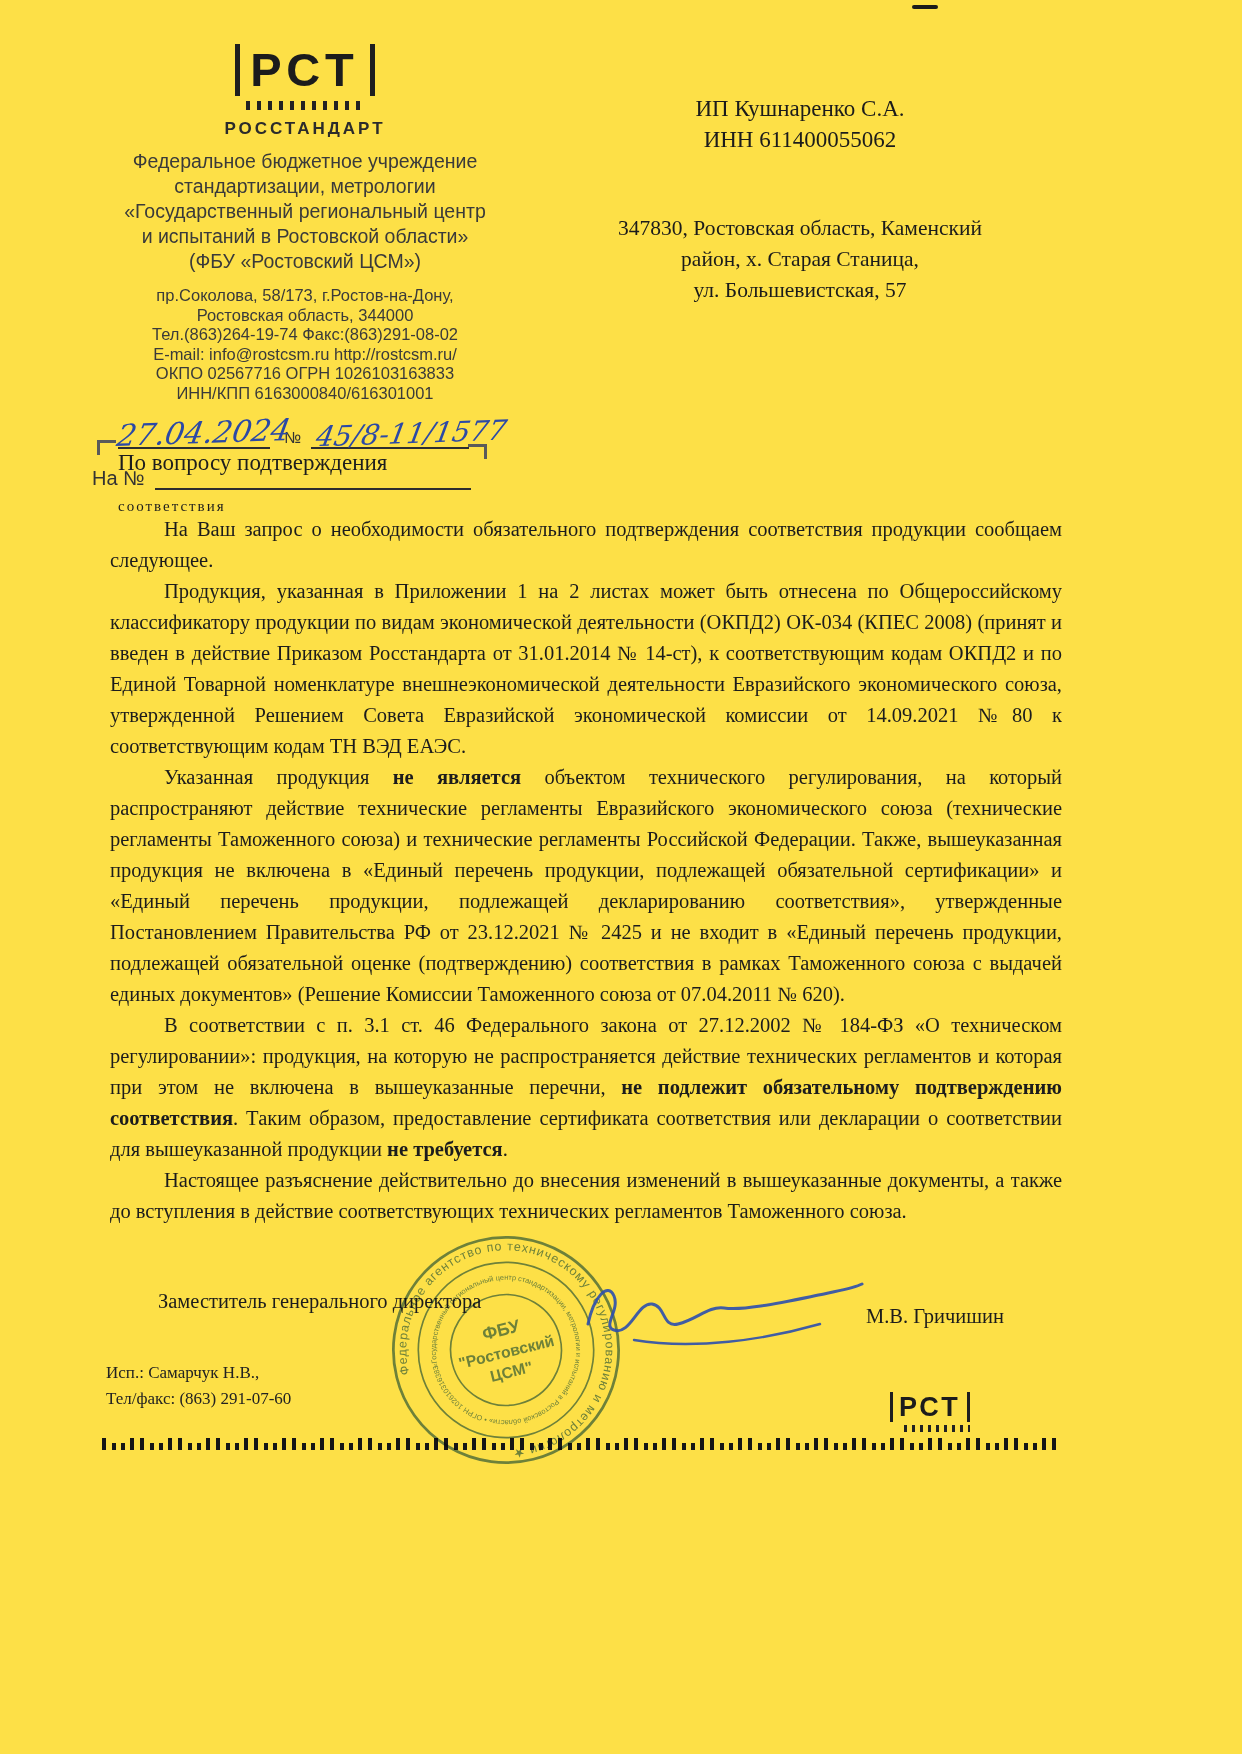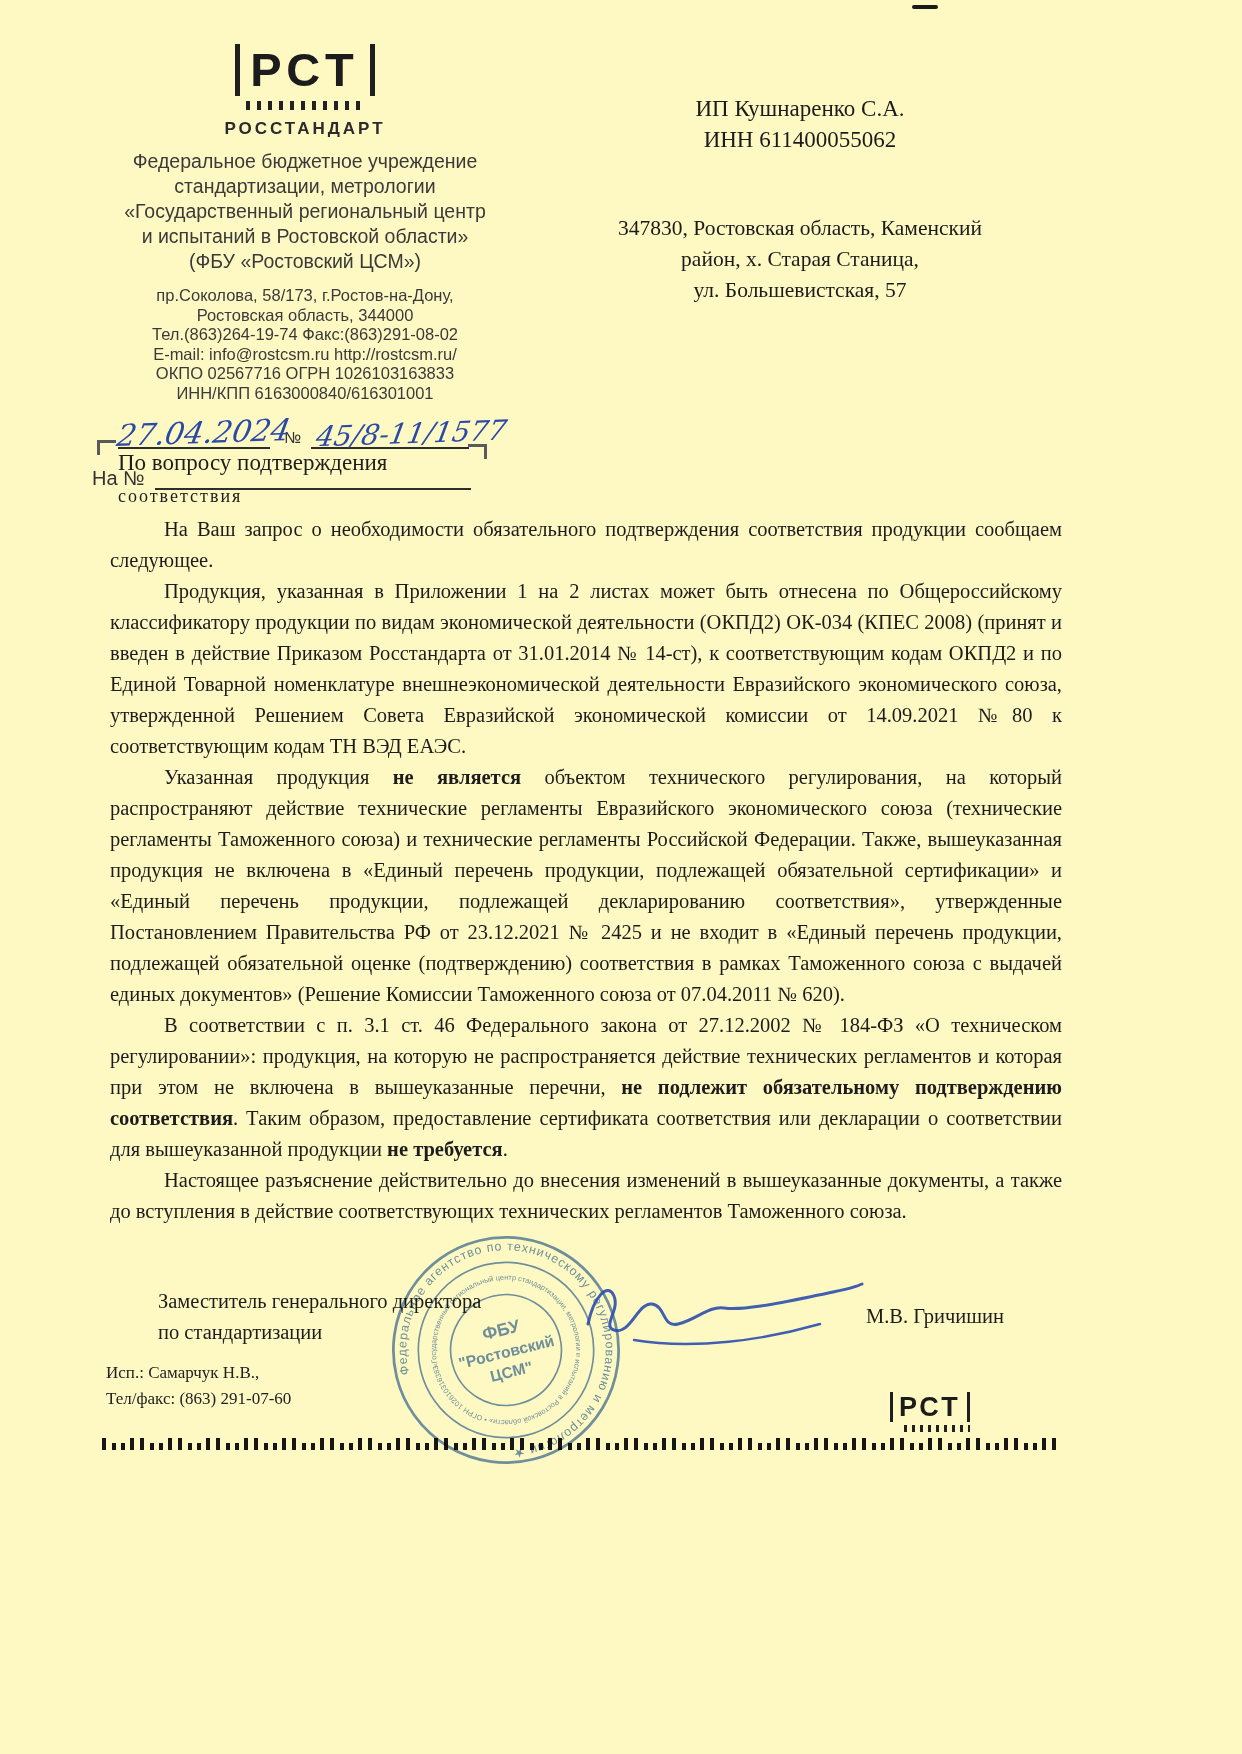--- a/index.html
+++ b/index.html
@@ -1,18 +1,18 @@
 <!DOCTYPE html>
 <html><head>
 <meta charset="utf-8">
 <style>
   html,body{margin:0;padding:0;background:#e9e9e6;}
   .page{
     position:relative;width:1242px;height:1754px;margin:0 auto;
-    background:#fef9c3;overflow:hidden;
+    background:#fde047;overflow:hidden;
     font-family:"Liberation Serif",serif;color:#222;
   }
   
   .lh{position:absolute;left:88px;top:44px;width:434px;text-align:center;
       font-family:"Liberation Sans",sans-serif;color:#3c3c3c;}
   .logo-row{display:flex;justify-content:center;align-items:stretch;gap:10px;height:52px;}
   .logo-bar{width:5px;background:#1f1f1f;}
   .logo-letters{font-size:47px;font-weight:bold;letter-spacing:6px;color:#1c1c1c;line-height:52px;}
   .dash-row{width:118px;height:9px;margin:5px auto 0;
       background:repeating-linear-gradient(90deg,#222 0 4px,transparent 4px 11px);}
@@ -32,21 +32,21 @@
   .onno-label{font-size:20px;color:#333;}
   .onno-line{flex:1;border-bottom:2px solid #2e2e2e;margin-left:10px;height:2px;max-width:316px;}
   
   .crop-l{position:absolute;left:97px;top:440px;width:16px;height:12px;
           border-top:3px solid #5a5a5a;border-left:3px solid #5a5a5a;}
   .crop-r{position:absolute;left:468px;top:444px;width:16px;height:12px;
           border-top:3px solid #5a5a5a;border-right:3px solid #5a5a5a;}
   
   .subject{position:absolute;left:118px;top:450px;color:#1d1d1d;}
   .subject .l1{font-size:23px;}
-  .subject .l2{font-size:18px;letter-spacing:2px;margin-top:10px;}
+  .subject .l2{font-size:15px;letter-spacing:2px;margin-top:22px;}
   
   .recipient{position:absolute;left:560px;top:96px;width:480px;text-align:center;color:#1b1b1b;}
   .recipient .name{font-size:23px;}
   .recipient .inn{font-size:23px;margin-top:5px;}
   .recipient .addr{margin-top:60px;font-size:21.5px;line-height:31px;}
   
   .body-text{position:absolute;left:110px;top:514px;width:952px;
              font-size:20.5px;line-height:31px;text-align:justify;color:#1c1c1c;}
   .body-text p{margin:0;text-indent:54px;}
   .body-text b{font-weight:bold;}
@@ -130,21 +130,20 @@
   <div class="body-text">
     <p><span>На Ваш запрос о необходимости обязательного подтверждения соответствия продукции сообщаем следующее.</span></p>
     <p><span>Продукция, указанная в Приложении 1 на 2 листах может быть отнесена по Общероссийскому классификатору продукции по видам экономической деятельности (ОКПД2) ОК-034 (КПЕС 2008) (принят и введен в действие Приказом Росстандарта от 31.01.2014 № 14-ст), к соответствующим кодам ОКПД2 и по Единой Товарной номенклатуре внешнеэкономической деятельности Евразийского экономического союза, утвержденной Решением Совета Евразийской экономической комиссии от 14.09.2021 №80 к соответствующим кодам ТН ВЭД ЕАЭС.</span></p>
     <p><span>Указанная продукция </span><b>не является</b><span> объектом технического регулирования, на который распространяют действие технические регламенты Евразийского экономического союза (технические регламенты Таможенного союза) и технические регламенты Российской Федерации. Также, вышеуказанная продукция не включена в «Единый перечень продукции, подлежащей обязательной сертификации» и «Единый перечень продукции, подлежащей декларированию соответствия», утвержденные Постановлением Правительства РФ от 23.12.2021 № 2425 и не входит в «Единый перечень продукции, подлежащей обязательной оценке (подтверждению) соответствия в рамках Таможенного союза с выдачей единых документов» (Решение Комиссии Таможенного союза от 07.04.2011 № 620).</span></p>
     <p><span>В соответствии с п. 3.1 ст. 46 Федерального закона от 27.12.2002 № 184-ФЗ «О техническом регулировании»: продукция, на которую не распространяется действие технических регламентов и которая при этом не включена в вышеуказанные перечни, </span><b>не подлежит обязательному подтверждению соответствия</b><span>. Таким образом, предоставление сертификата соответствия или декларации о соответствии для вышеуказанной продукции </span><b>не требуется</b><span>.</span></p>
     <p><span>Настоящее разъяснение действительно до внесения изменений в вышеуказанные документы, а также до вступления в действие соответствующих технических регламентов Таможенного союза.</span></p>
   </div>
 
   <div class="sig-title">
     <div>Заместитель генерального директора</div>
-    <div>по стандартизации</div>
   </div>
   <div class="sig-name">М.В. Гричишин</div>
 
   <svg class="stamp" viewBox="0 0 260 260" xmlns="http://www.w3.org/2000/svg">
     <g fill="none" stroke="#4f7bc0">
       <circle cx="130" cy="130" r="122" stroke-width="3"></circle>
       <circle cx="130" cy="130" r="95" stroke-width="1.8"></circle>
       <circle cx="130" cy="130" r="60" stroke-width="1.8"></circle>
     </g>
     <defs>

